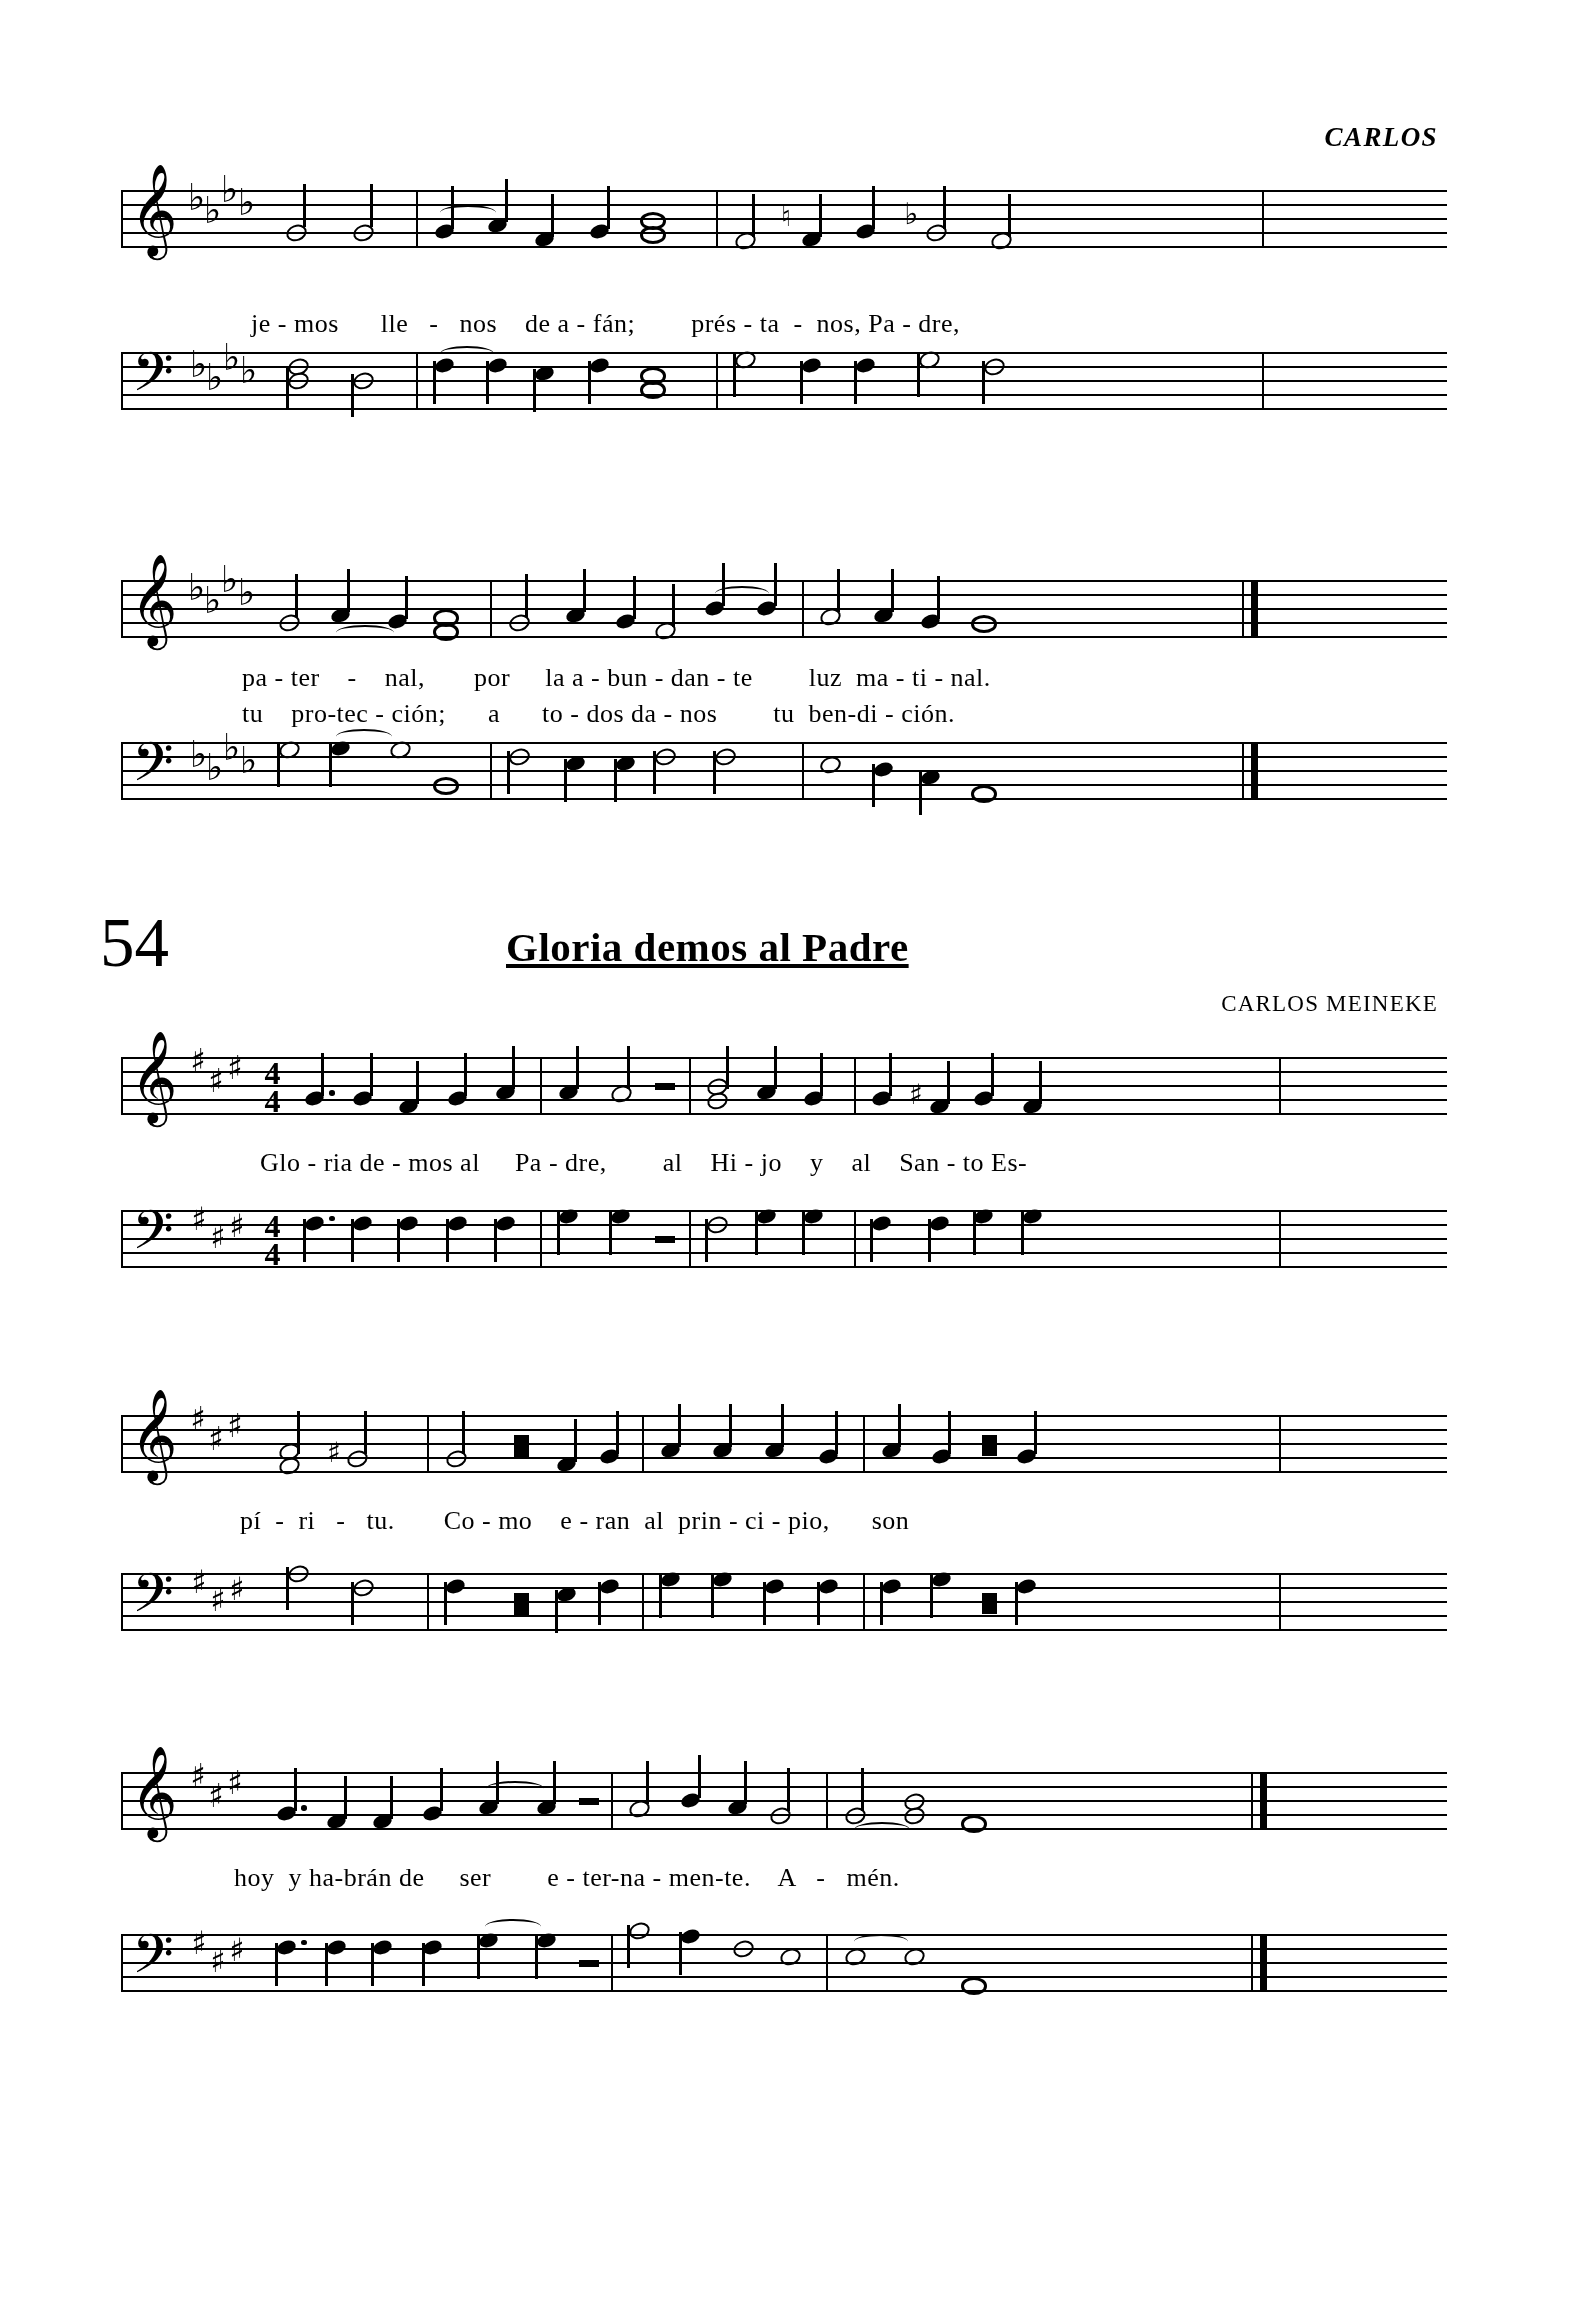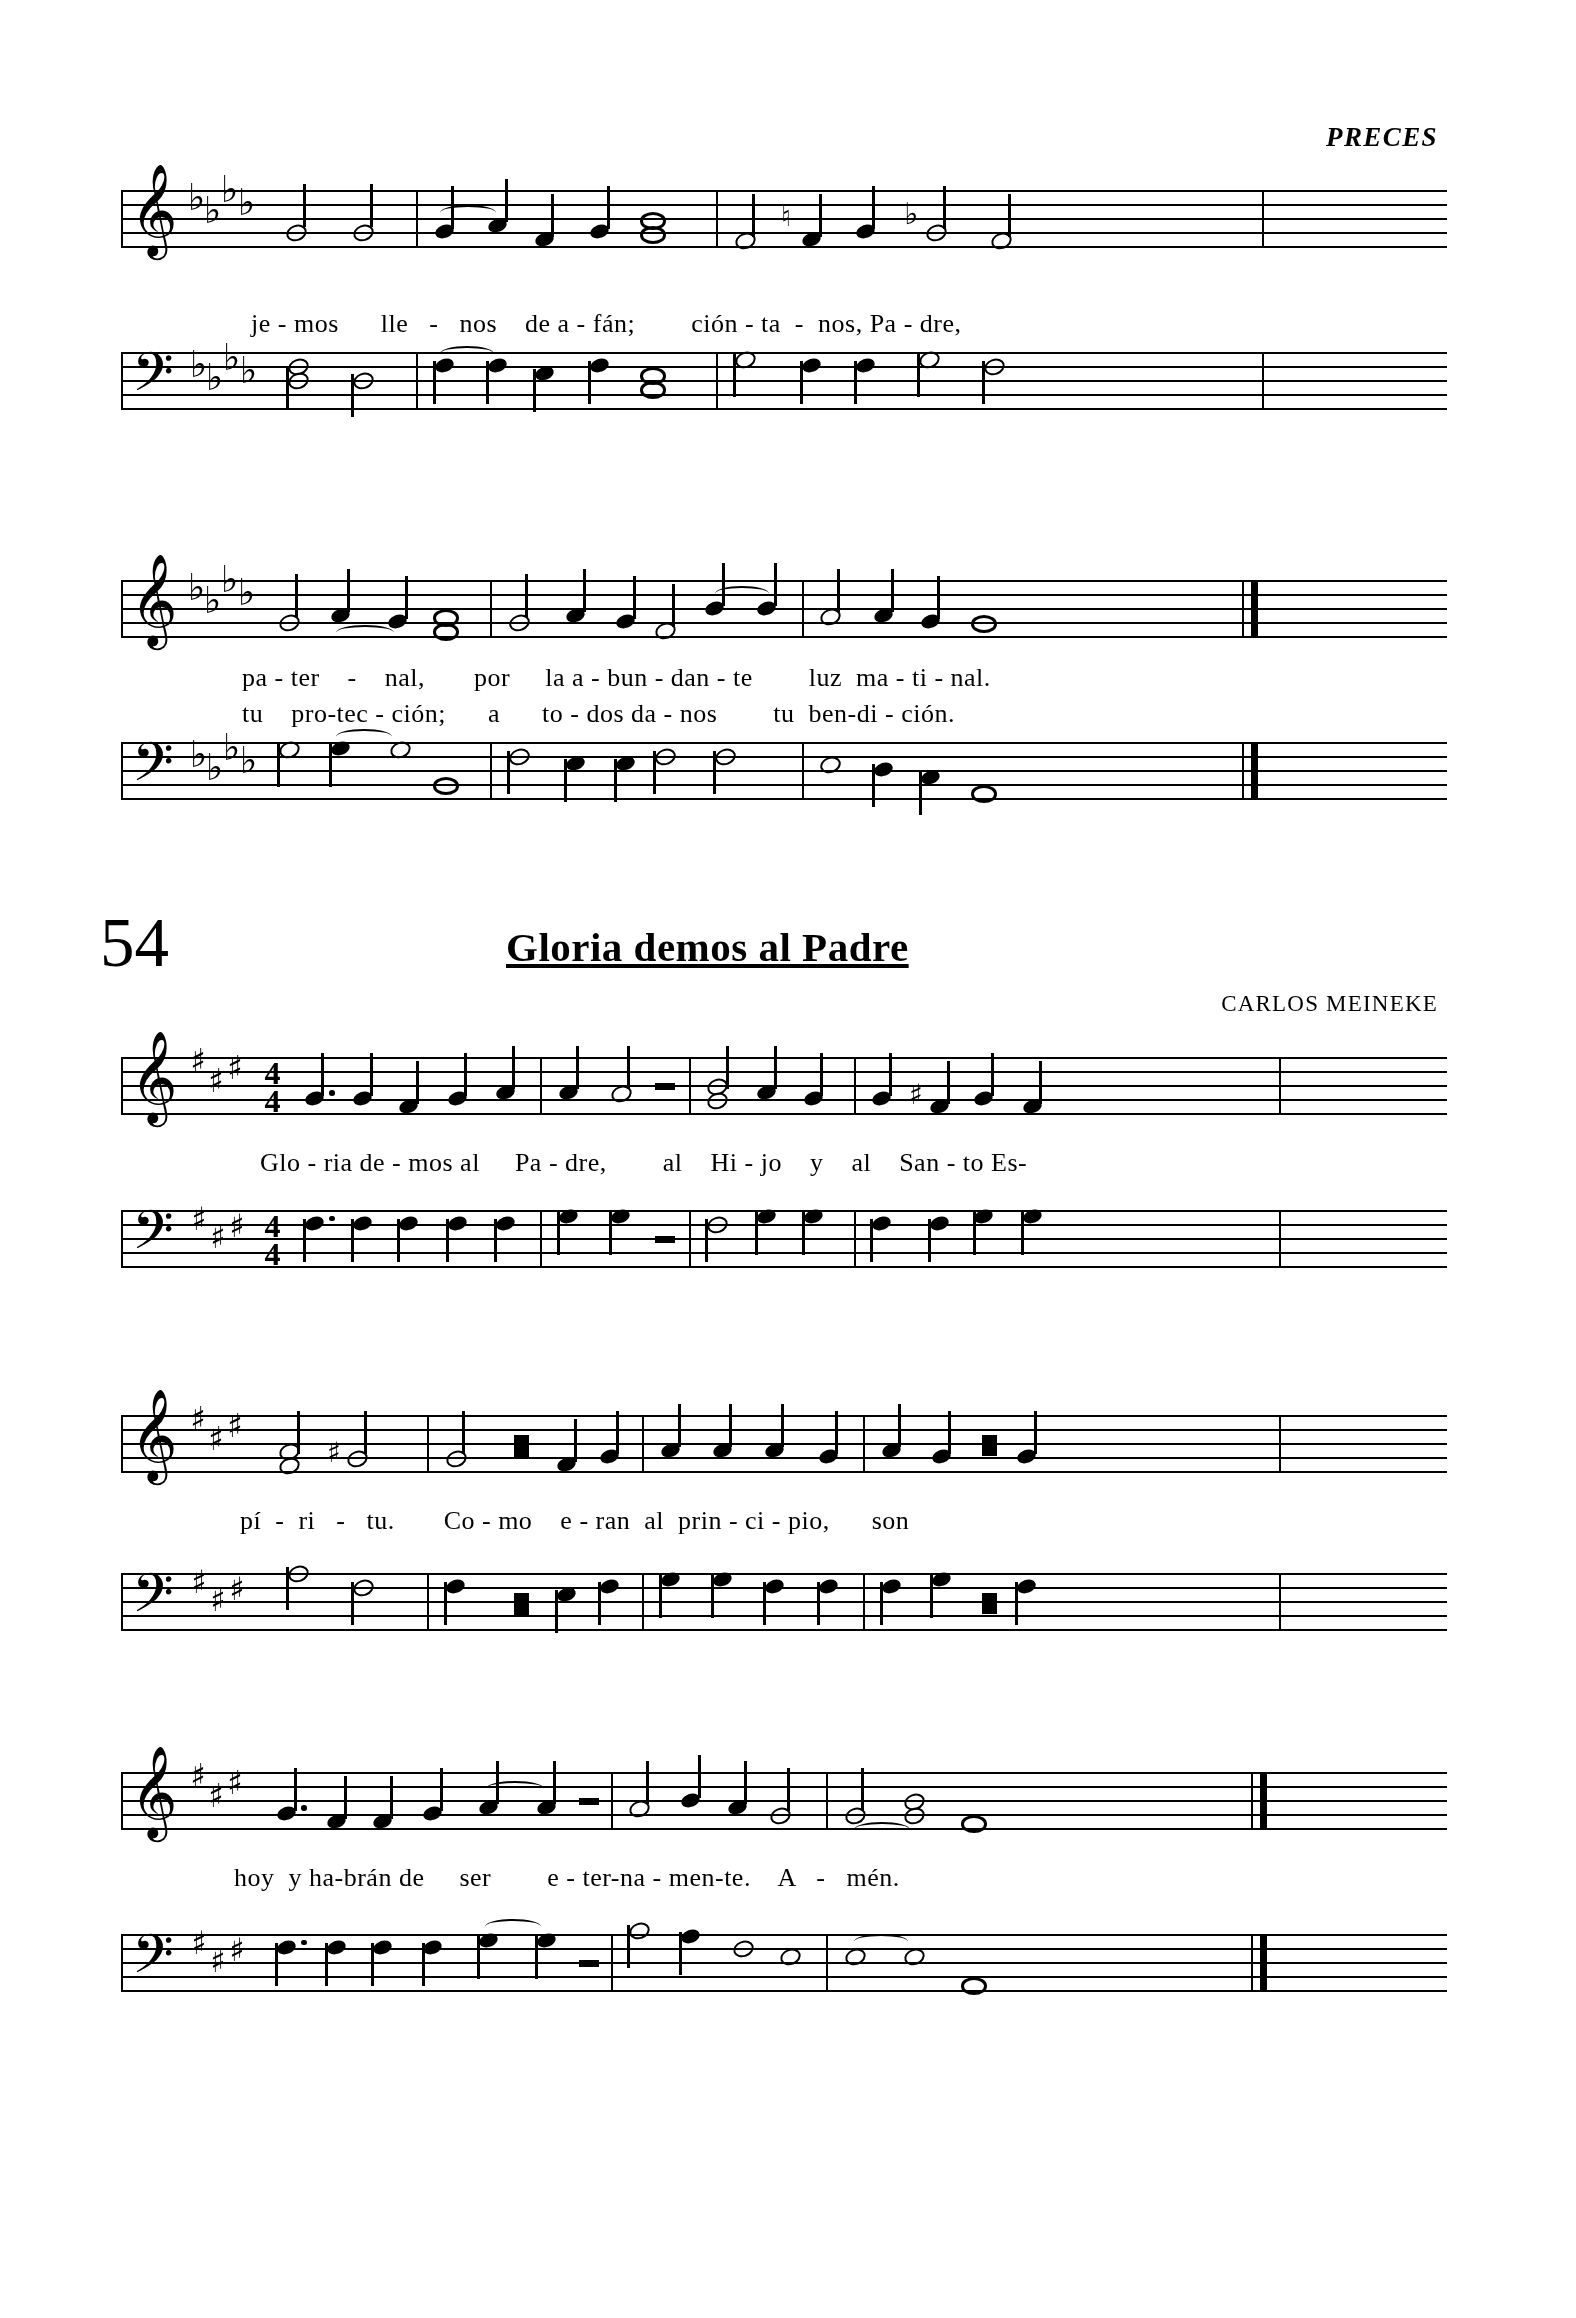--- a/index.html
+++ b/index.html
@@ -181,21 +181,21 @@
     font-family: "Liberation Serif", serif;
     font-weight: bold;
     font-size: 26px;
   }
 </style>
 </head>
 <body>
 
 <div class="page">
 
-  <div class="running-head">PRECES</div>
+  <div class="running-head">CARLOS</div>
 
   <div class="system" style="left:121px; top:190px; width:1326px; height:297px;">
 
     <div class="staff" style="top:0;">
       <div class="staff-lines">
           <i></i>
           <i></i>
           <i></i>
           <i></i>
           <i></i>
@@ -235,21 +235,21 @@
       <div class="nh" style="left:735px; top:35px;"></div>
       <div class="stem" style="left:751px; top:-3.7px;"></div>
       <div class="glyph accidental" style="left:783px; top:9.3px; font-size:30px;">♭</div>
       <div class="nh open" style="left:805px; top:35px;"></div>
       <div class="stem" style="left:822px; top:-3.7px;"></div>
       <div class="nh open" style="left:870px; top:43px;"></div>
       <div class="stem" style="left:887px; top:3.7px;"></div>
       <div class="barline" style="left:1141px;"></div>
     </div>
 
-    <div class="lyric-line" style="left:130px; top:119px;">je - mos      lle   -   nos    de a - fán;        ción - ta  -  nos, Pa - dre,</div>
+    <div class="lyric-line" style="left:130px; top:119px;">je - mos      lle   -   nos    de a - fán;        prés - ta  -  nos, Pa - dre,</div>
 
     <div class="staff" style="top:162px;">
       <div class="staff-lines">
           <i></i>
           <i></i>
           <i></i>
           <i></i>
           <i></i>
         </div>
       <div class="barline" style="left:0;"></div>

